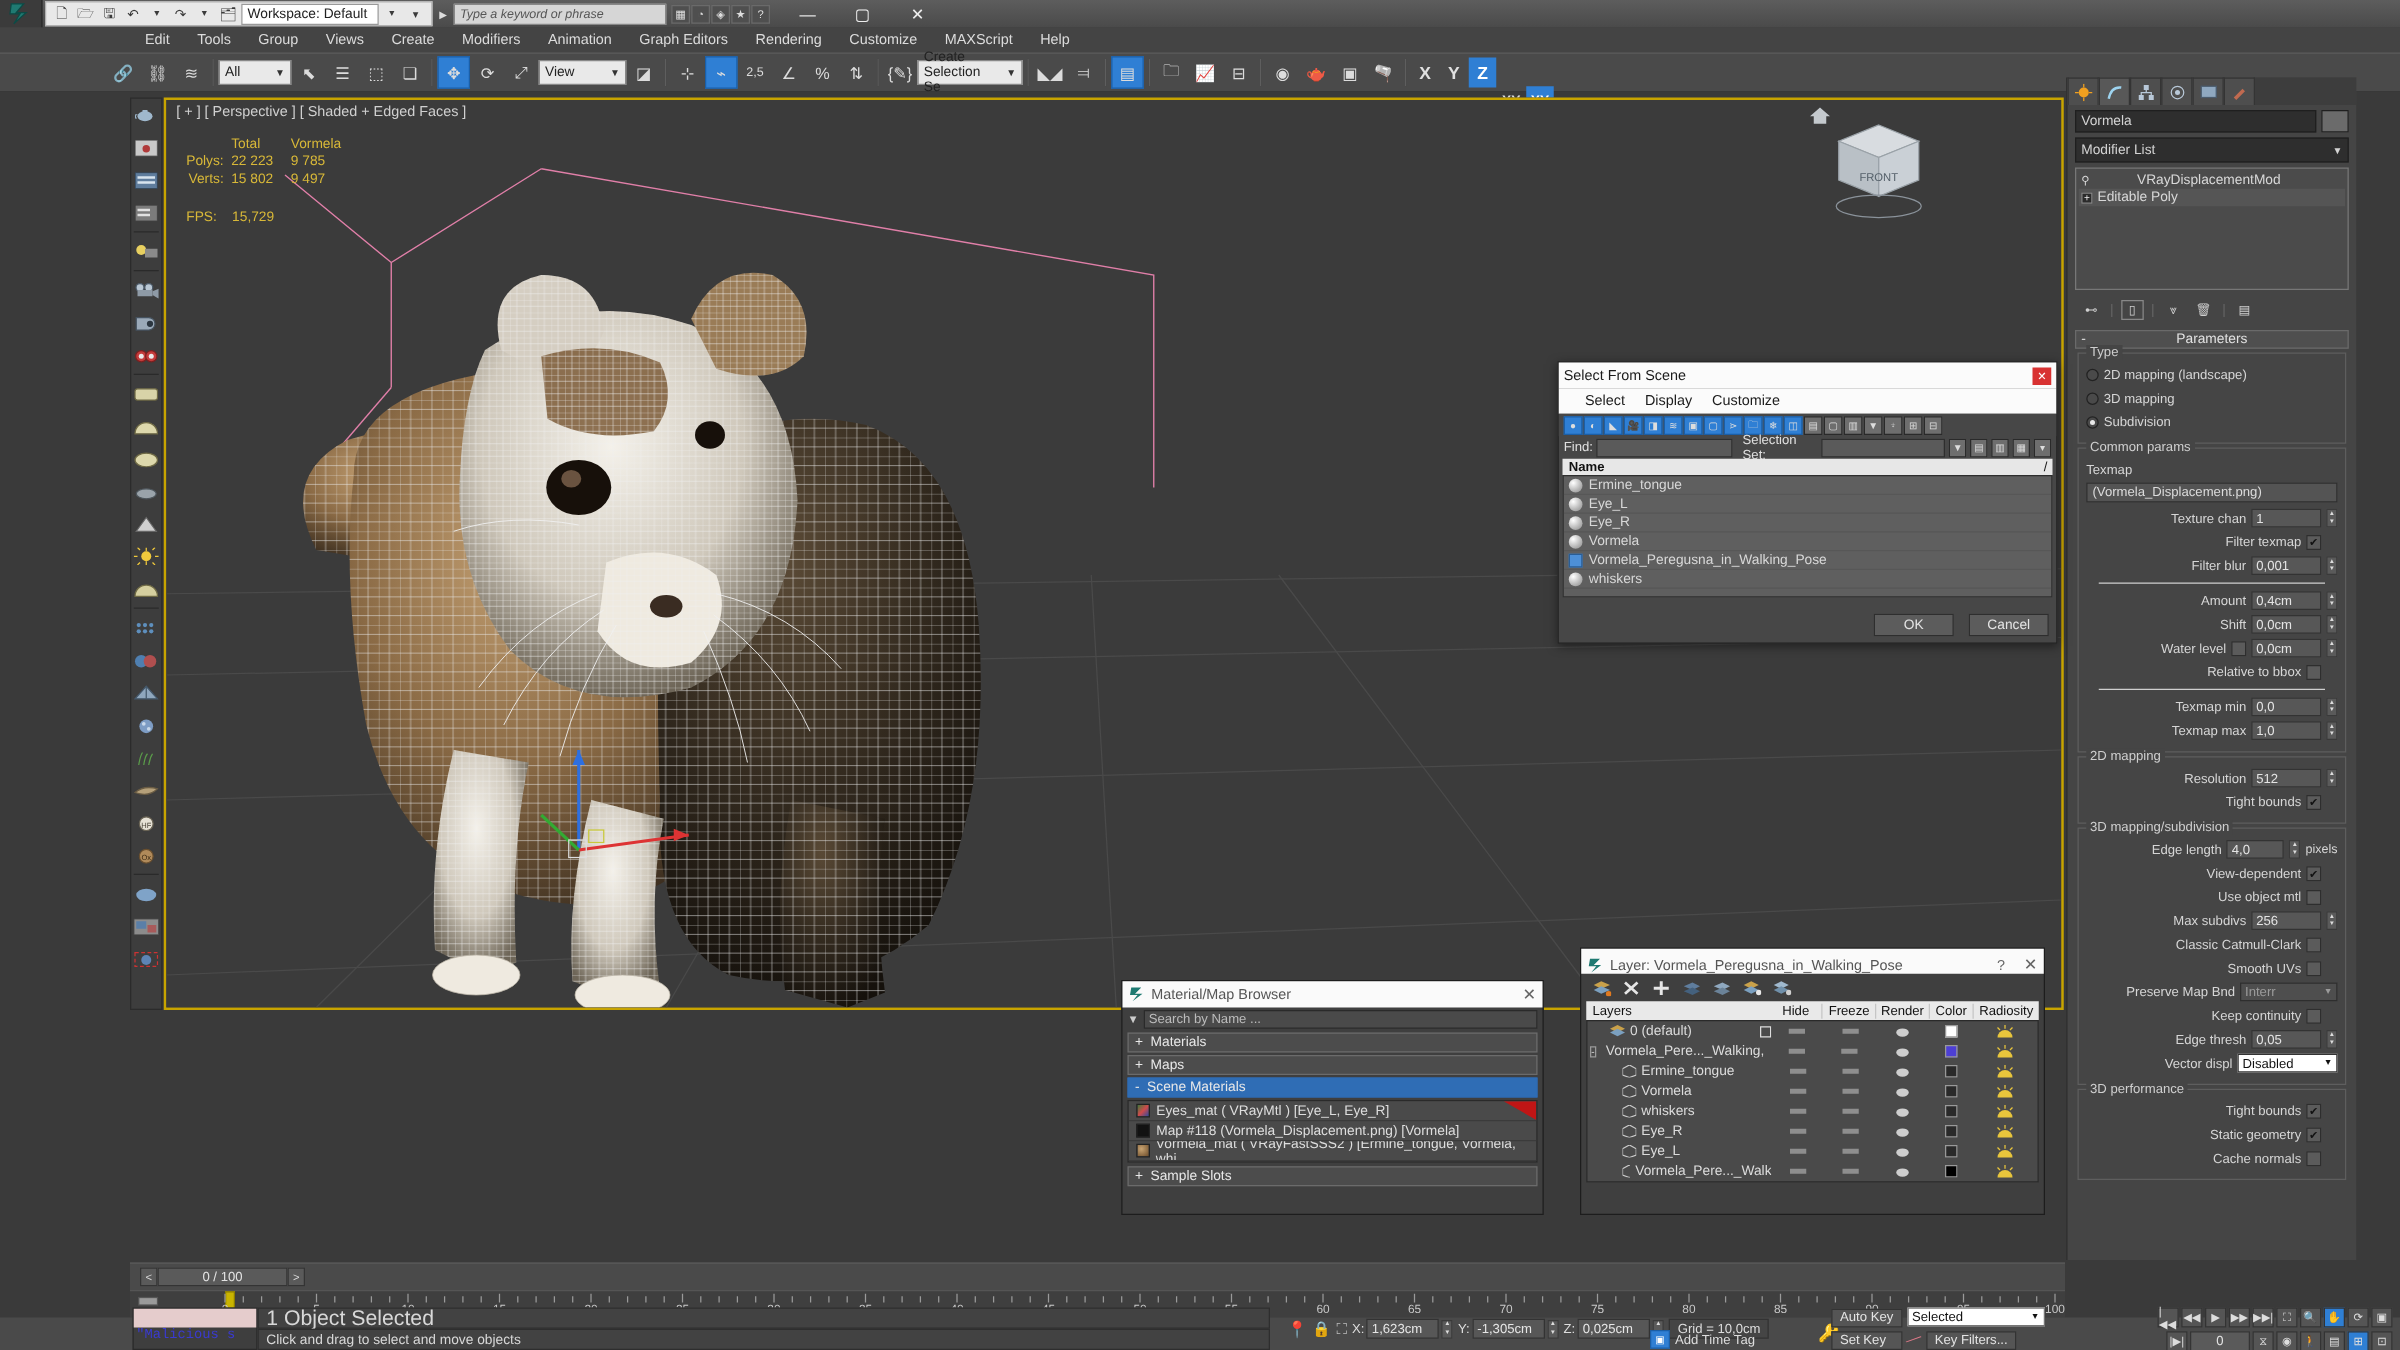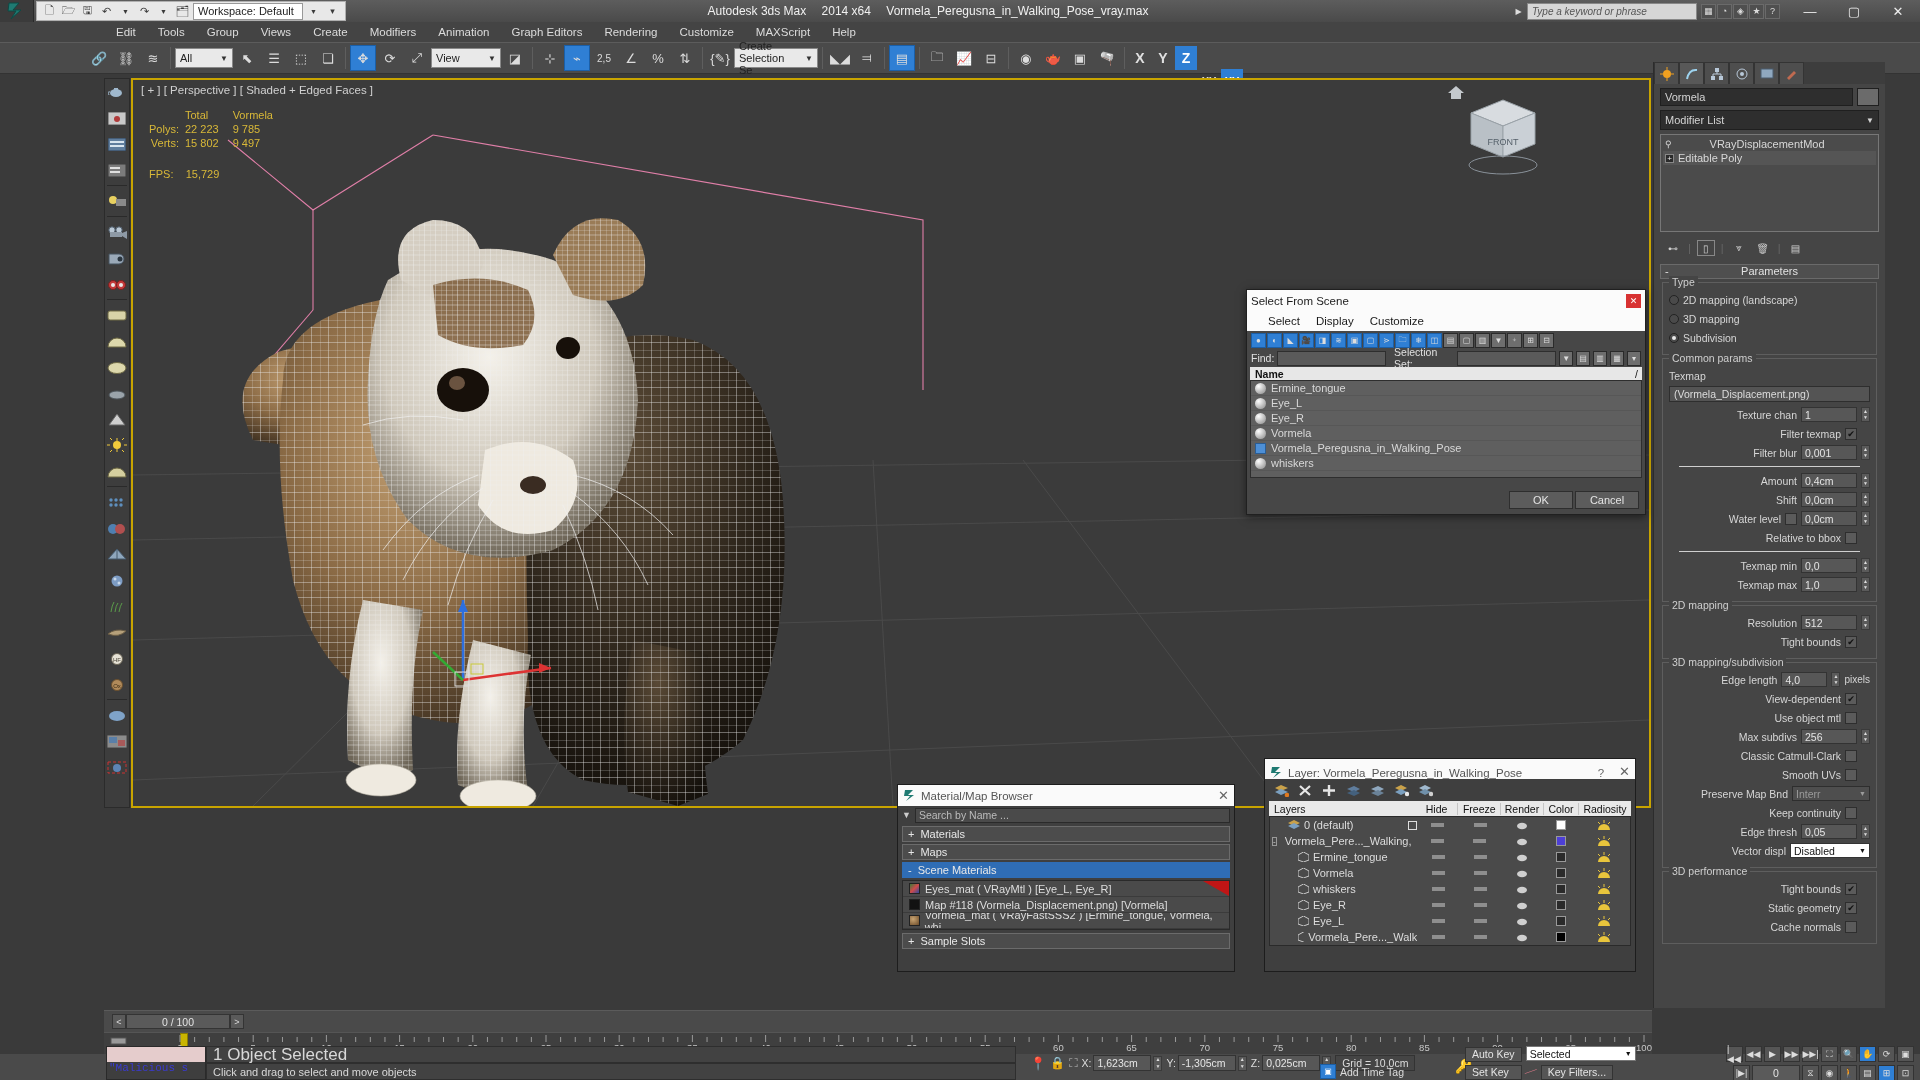--- a/index.html
+++ b/index.html
@@ -144,21 +144,21 @@
   .sfs-head { height:13px; background:#e7e7e7; color:#111; font-weight:bold;
      font-size:10.5px; padding-left:5px; display:flex; align-items:center;
      justify-content:space-between; margin:0 3px; }
   .sfs-list { margin:0 3px; height:98px; background:#5f5f5f; border:1px solid #2e2e2e;
      overflow:hidden; }
   .sfs-row { height:15px; display:flex; align-items:center; gap:5px; padding-left:4px;
      font-size:11px; color:#d8d8d8; border-bottom:1px solid #575757; }
   .sph { width:11px; height:11px; border-radius:50%;
      background:radial-gradient(circle at 33% 30%, #fff, #b5b5b5 60%, #8a8a8a); }
   .grpicon { width:11px; height:11px; background:#4d8fd6; border:1px solid #2a5d94;}
-  .sfs-btns { position:absolute; right:6px; bottom:5px; display:flex; gap:2px; }
+  .sfs-btns { position:absolute; right:6px; bottom:5px; display:flex; gap:12px; }
   .dlgbtn { width:64px; height:18px; background:#5c5c5c; border:1px solid #2e2e2e;
      color:#e4e4e4; font-size:11px; display:flex; align-items:center; justify-content:center;}
 
   
   .mmb { position:absolute; left:897px; top:784px; width:338px; height:188px;
      background:#3f3f3f; border:1px solid #1d1d1d; }
   .mmb-title { height:21px; background:#fafafa; display:flex; align-items:center;
      gap:5px; padding:0 5px; color:#555; font-size:11.5px; }
   .mmb-x { margin-left:auto; color:#666; font-size:13px; }
   .mmb-search { height:18px; display:flex; align-items:center; gap:4px; padding:2px 4px; }
@@ -274,25 +274,20 @@
         <div class="qicon" style="font-size:7px">▼</div>
         <div class="qicon">↷</div>
         <div class="qicon" style="font-size:7px">▼</div>
         <div class="qicon">🗂</div>
         <div class="ws-box">
           <span>Workspace: Default</span>
         </div>
         <div class="qicon" style="font-size:7px">▼</div>
         <div class="qicon" style="font-size:9px">▾</div>
       </div>
-    </div>
-    <div class="tb-title">
-      <span>Autodesk 3ds Max</span>
-      <span>2014 x64</span>
-      <span>Vormela_Peregusna_in_Walking_Pose_vray.max</span>
     </div>
     <div class="qicon" style="color:#ddd;font-size:8px">▶</div>
     <div class="search-box">
       <span>Type a keyword or phrase</span>
     </div>
     <div class="tb-icons">
       <div class="tb-ic">▦</div>
       <div class="tb-ic">◔</div>
       <div class="tb-ic">◈</div>
       <div class="tb-ic">★</div>

